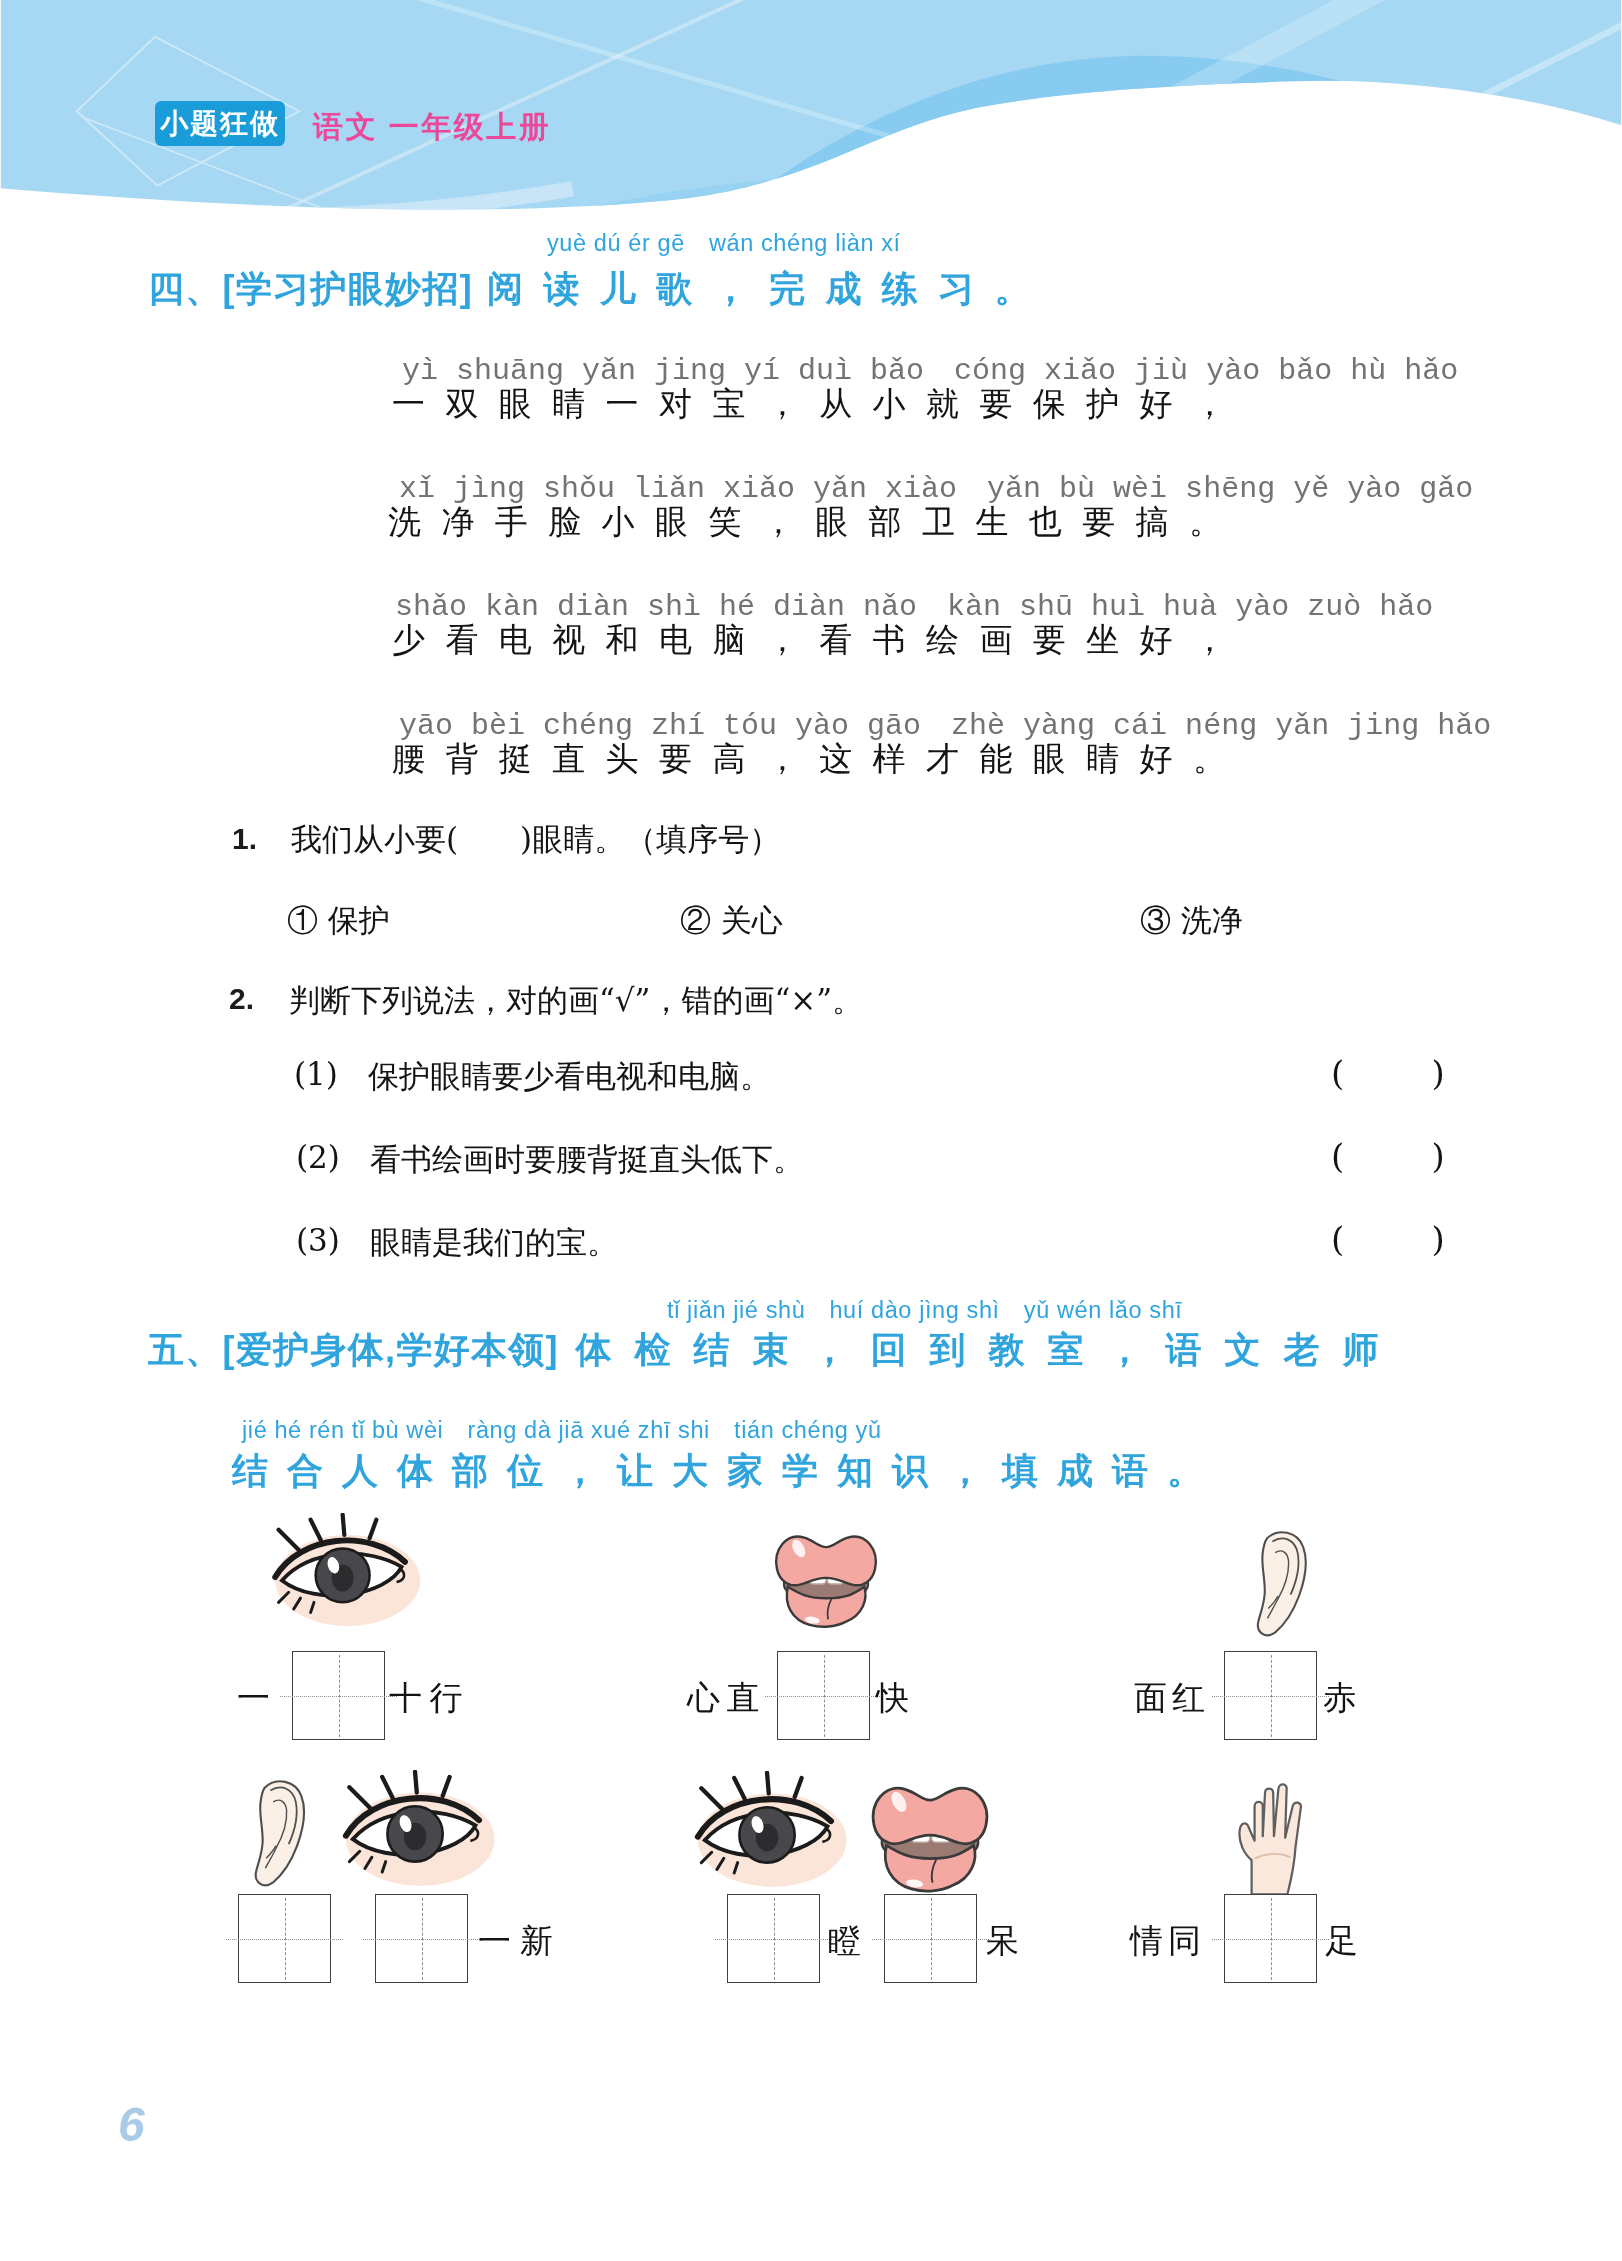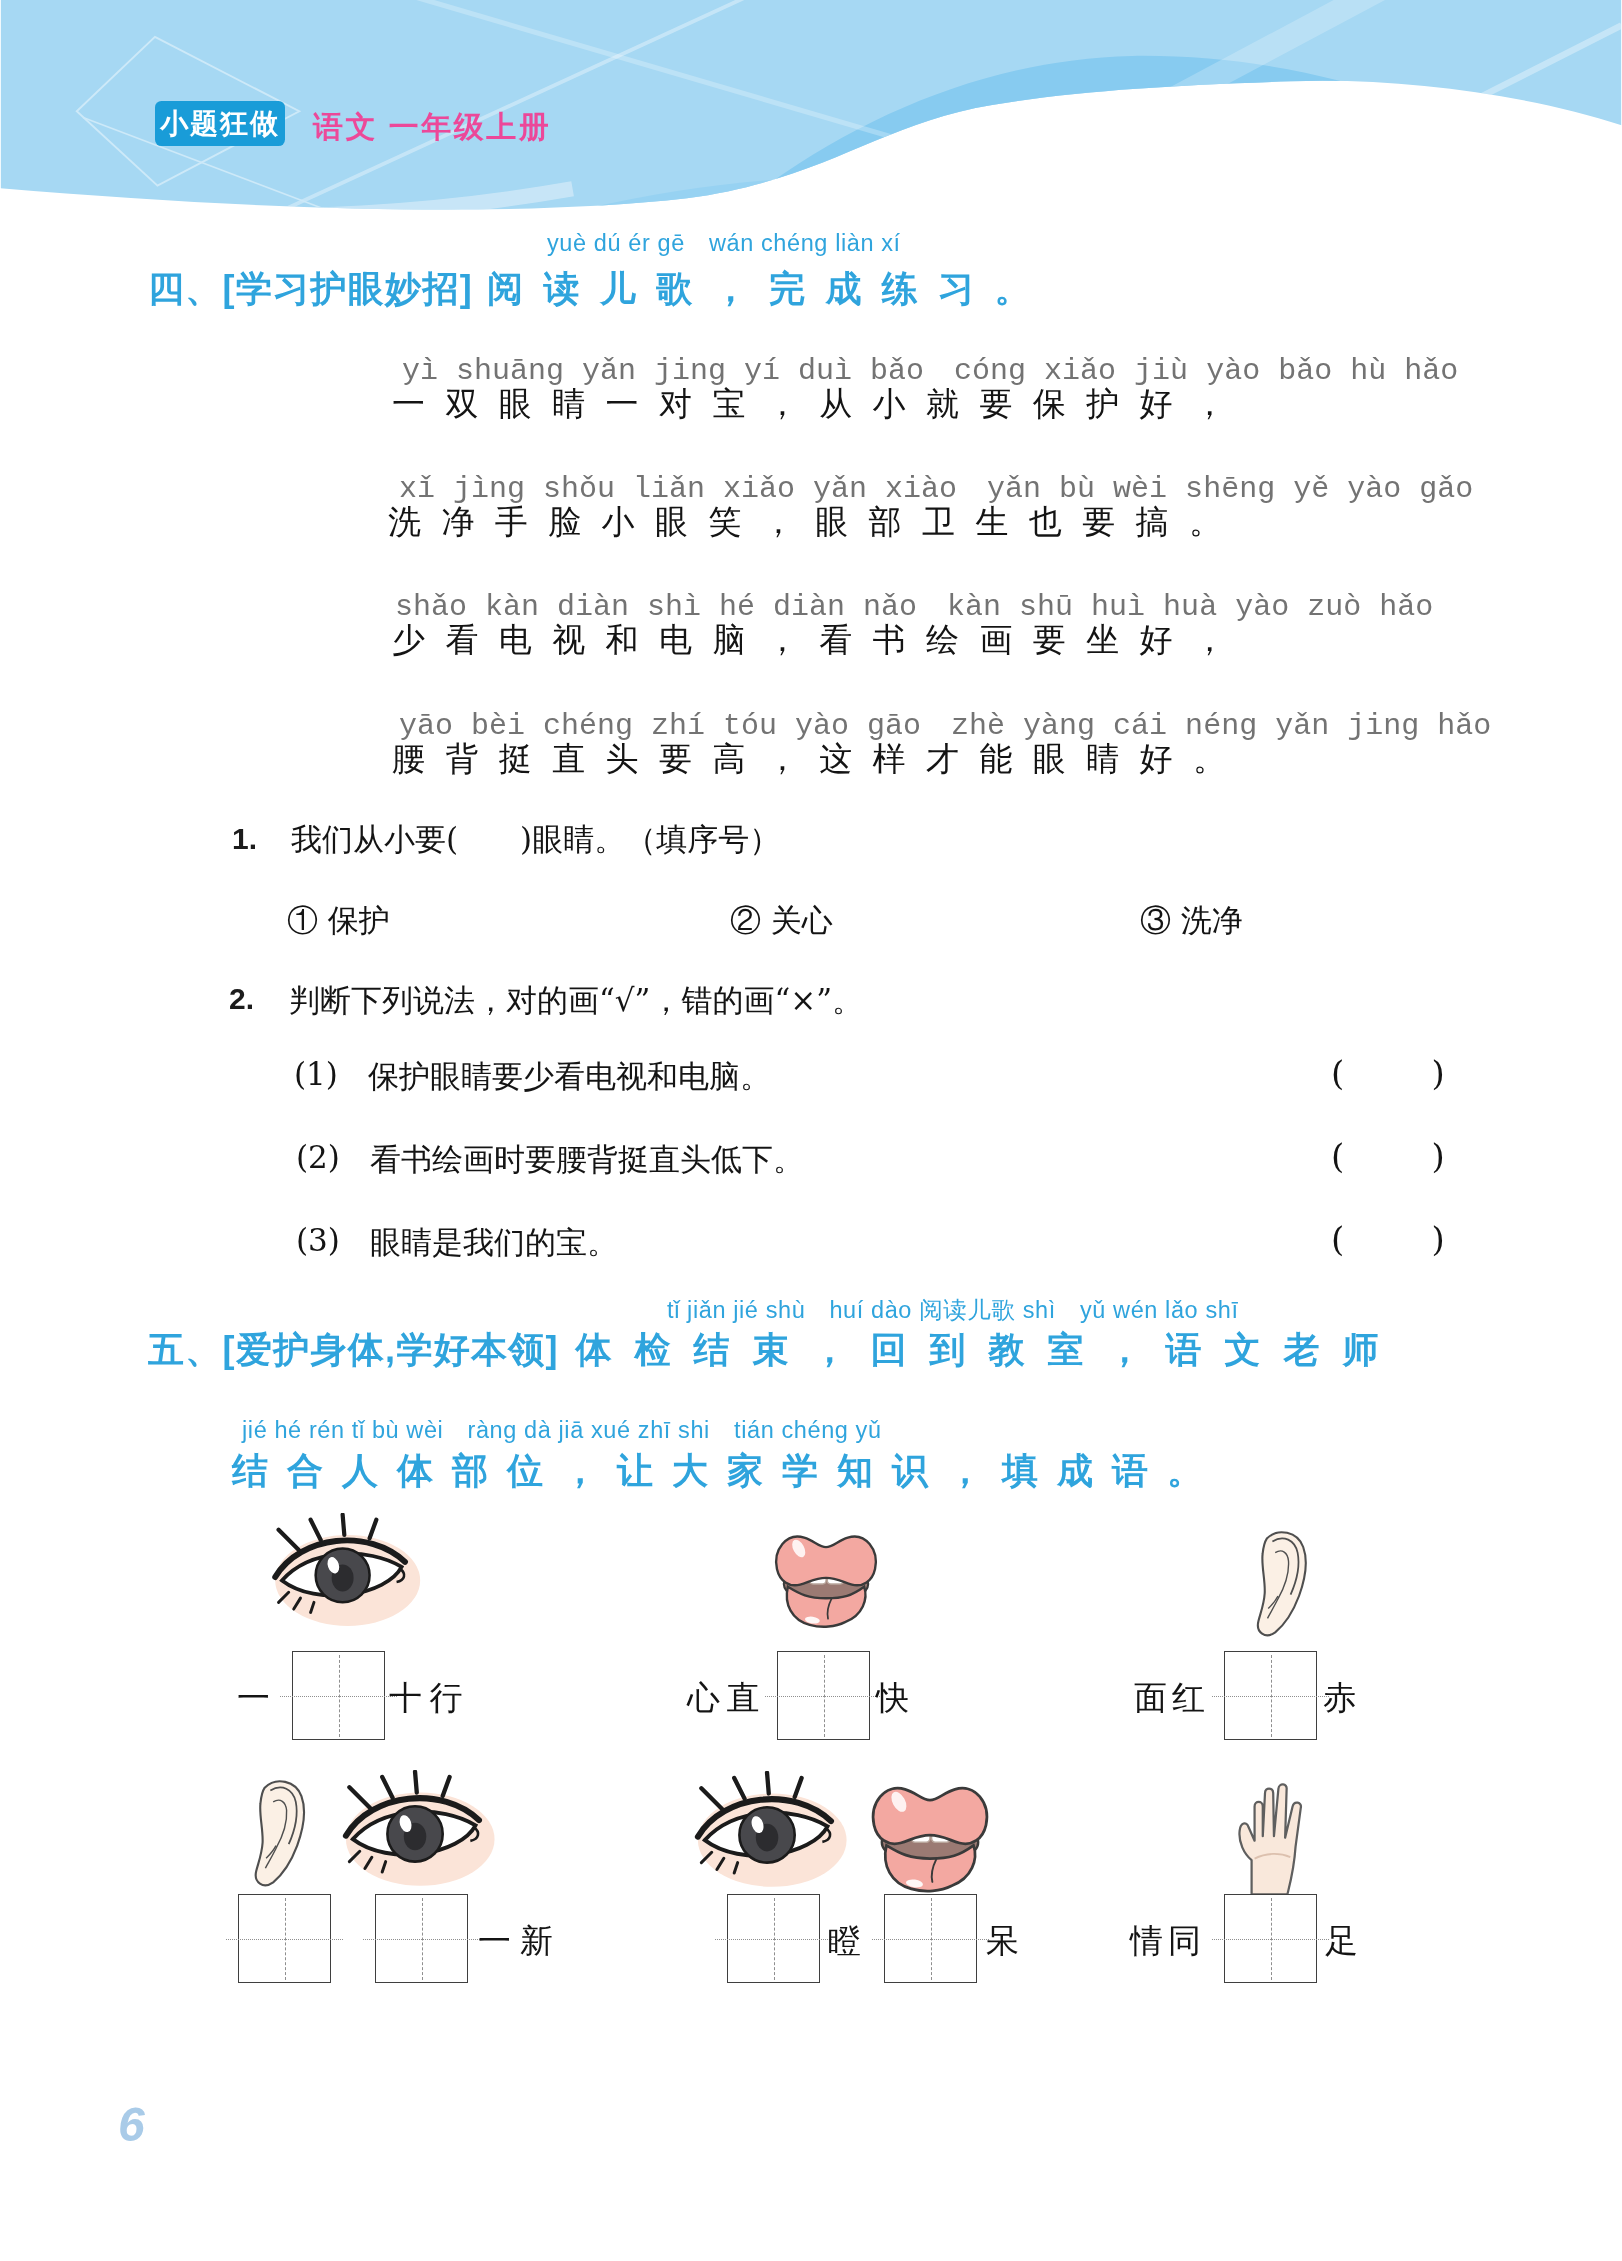--- a/index.html
+++ b/index.html
@@ -128,39 +128,39 @@
 <div class="abs py" style="left:399px;top:467px;">xǐ jìng shǒu liǎn xiǎo yǎn xiào　yǎn bù wèi shēng yě yào gǎo</div>
 <div class="abs hz serif" style="left:388px;top:500px;">洗净手脸小眼笑，眼部卫生也要搞。</div>
 <div class="abs py" style="left:395px;top:585px;">shǎo kàn diàn shì hé diàn nǎo　kàn shū huì huà yào zuò hǎo</div>
 <div class="abs hz serif" style="left:392px;top:618px;">少看电视和电脑，看书绘画要坐好，</div>
 <div class="abs py" style="left:399px;top:704px;">yāo bèi chéng zhí tóu yào gāo　zhè yàng cái néng yǎn jing hǎo</div>
 <div class="abs hz serif" style="left:392px;top:737px;">腰背挺直头要高，这样才能眼睛好。</div>
 
 <div class="abs qnum" style="left:232px;top:822px;">1.</div>
 <div class="abs qtext serif" style="left:291px;top:819px;">我们从小要(　　)眼睛。（填序号）</div>
 <div class="abs opt serif" style="left:287px;top:900px;">① 保护</div>
-<div class="abs opt serif" style="left:730px;top:900px;">② 关心</div>
+<div class="abs opt serif" style="left:680px;top:900px;">② 关心</div>
 <div class="abs opt serif" style="left:1140px;top:900px;">③ 洗净</div>
 
 <div class="abs qnum" style="left:229px;top:982px;">2.</div>
 <div class="abs qtext serif" style="left:289px;top:980px;">判断下列说法，对的画“√”，错的画“×”。</div>
 
 <div class="abs sublabel serif" style="left:294px;top:1056px;">(1)</div>
 <div class="abs qtext serif" style="left:368px;top:1056px;">保护眼睛要少看电视和电脑。</div>
 <div class="abs blank serif" style="left:1331px;top:1051px;">(　　)</div>
 
 <div class="abs sublabel serif" style="left:296px;top:1139px;">(2)</div>
 <div class="abs qtext serif" style="left:370px;top:1139px;">看书绘画时要腰背挺直头低下。</div>
 <div class="abs blank serif" style="left:1331px;top:1134px;">(　　)</div>
 
 <div class="abs sublabel serif" style="left:296px;top:1222px;">(3)</div>
 <div class="abs qtext serif" style="left:370px;top:1222px;">眼睛是我们的宝。</div>
 <div class="abs blank serif" style="left:1331px;top:1217px;">(　　)</div>
 
-<div class="abs sec-pinyin" style="left:667px;top:1294px;">tǐ jiǎn jié shù　huí dào 阅读儿歌 shì　yǔ wén lǎo shī</div>
+<div class="abs sec-pinyin" style="left:667px;top:1294px;">tǐ jiǎn jié shù　huí dào jìng shì　yǔ wén lǎo shī</div>
 <div class="abs sec-line" style="left:148px;top:1326px;">
   <span class="sec-label">五、[爱护身体,学好本领]</span><span class="sec-text s5a">体检结束，回到教室，语文老师</span>
 </div>
 <div class="abs sec-pinyin" style="left:242px;top:1414px;">jié hé rén tǐ bù wèi　ràng dà jiā xué zhī shi　tián chéng yǔ</div>
 <div class="abs sec-line" style="left:232px;top:1447px;">
   <span class="sec-text s5b">结合人体部位，让大家学知识，填成语。</span>
 </div>
 
 <svg class="abs" style="left:253px;top:1513px;" width="186" height="118" viewBox="0 0 292 186">
     <use href="#sym-eye"></use>

